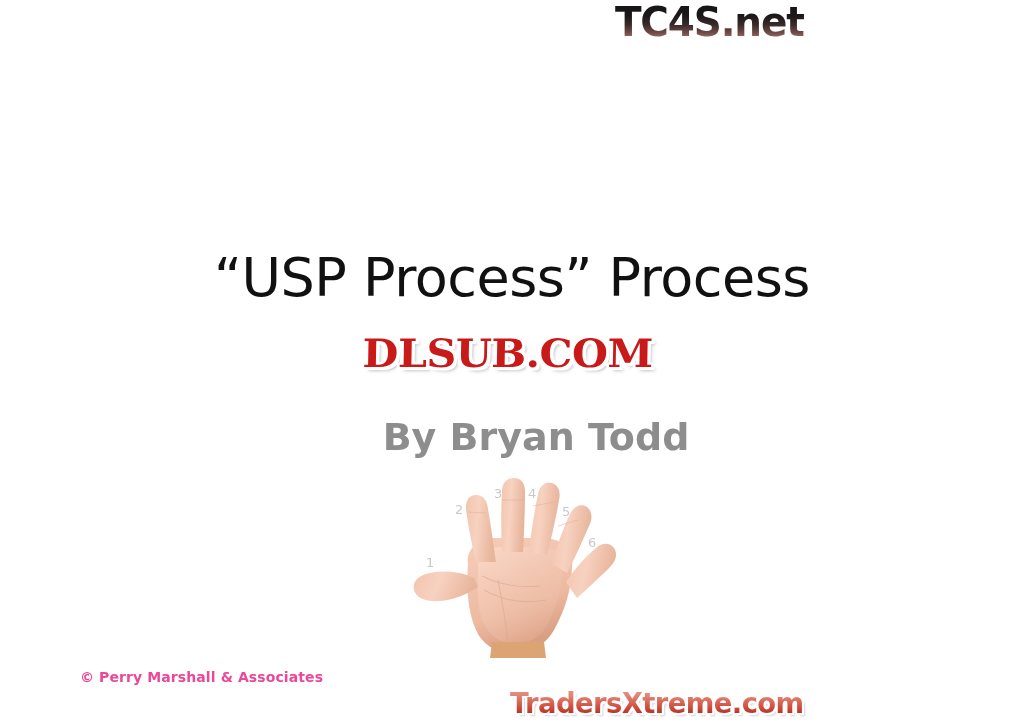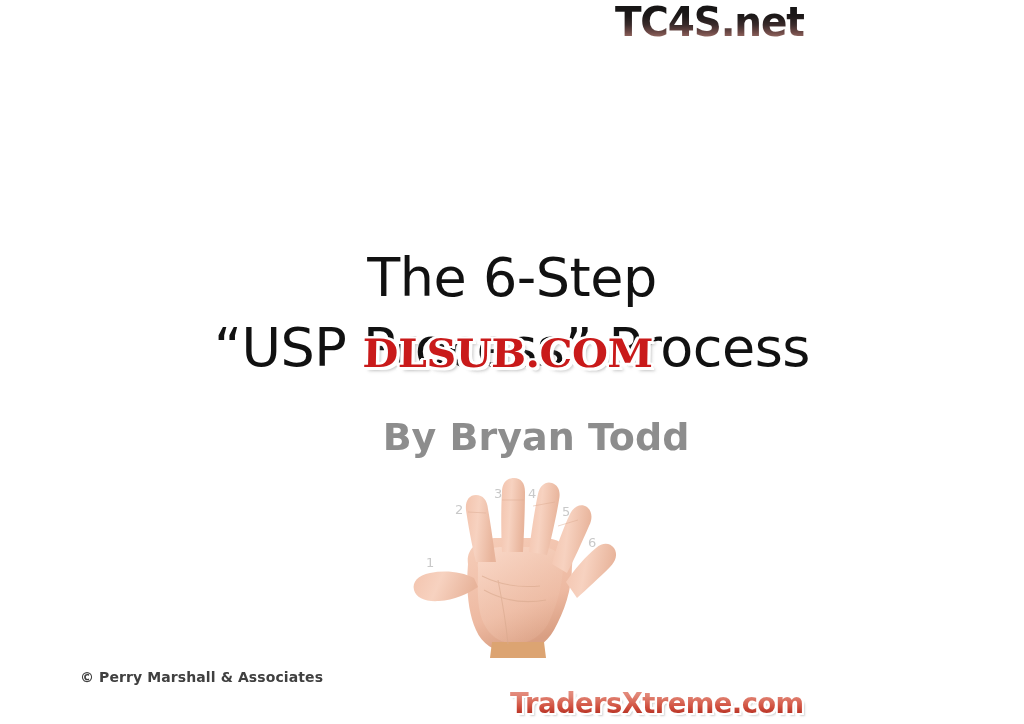--- a/index.html
+++ b/index.html
@@ -126,21 +126,21 @@
   .fn6 { left: 182px; top: 64px;  }
 
   
   .copyright {
     position: absolute;
     left: 80px;
     top: 669px;
     font-family: "DejaVu Sans", "Liberation Sans", sans-serif;
     font-weight: 700;
     font-size: 14px;
-    color: #404040;
+    color: #ec4899;
     letter-spacing: 0.1px;
     white-space: nowrap;
   }
 
   
   .page-number {
     position: absolute;
     left: 898px;
     top: 659px;
     font-family: "DejaVu Sans", "Liberation Sans", sans-serif;
@@ -186,21 +186,20 @@
   }
 </style>
 </head>
 <body>
 
 <div id="slide">
 
   <div class="tc4s-logo">TC4S.net</div>
 
   <div class="title-block">
-    <span class="title-line">The 6-Step</span>
     <span class="title-line">“USP Process” Process</span>
   </div>
 
   <div class="dlsub-watermark">DLSUB.COM</div>
 
   <div class="subtitle">By Bryan Todd</div>
 
   <div class="hand-wrap">
     <svg viewBox="0 0 220 186" xmlns="http://www.w3.org/2000/svg">
       <defs>

